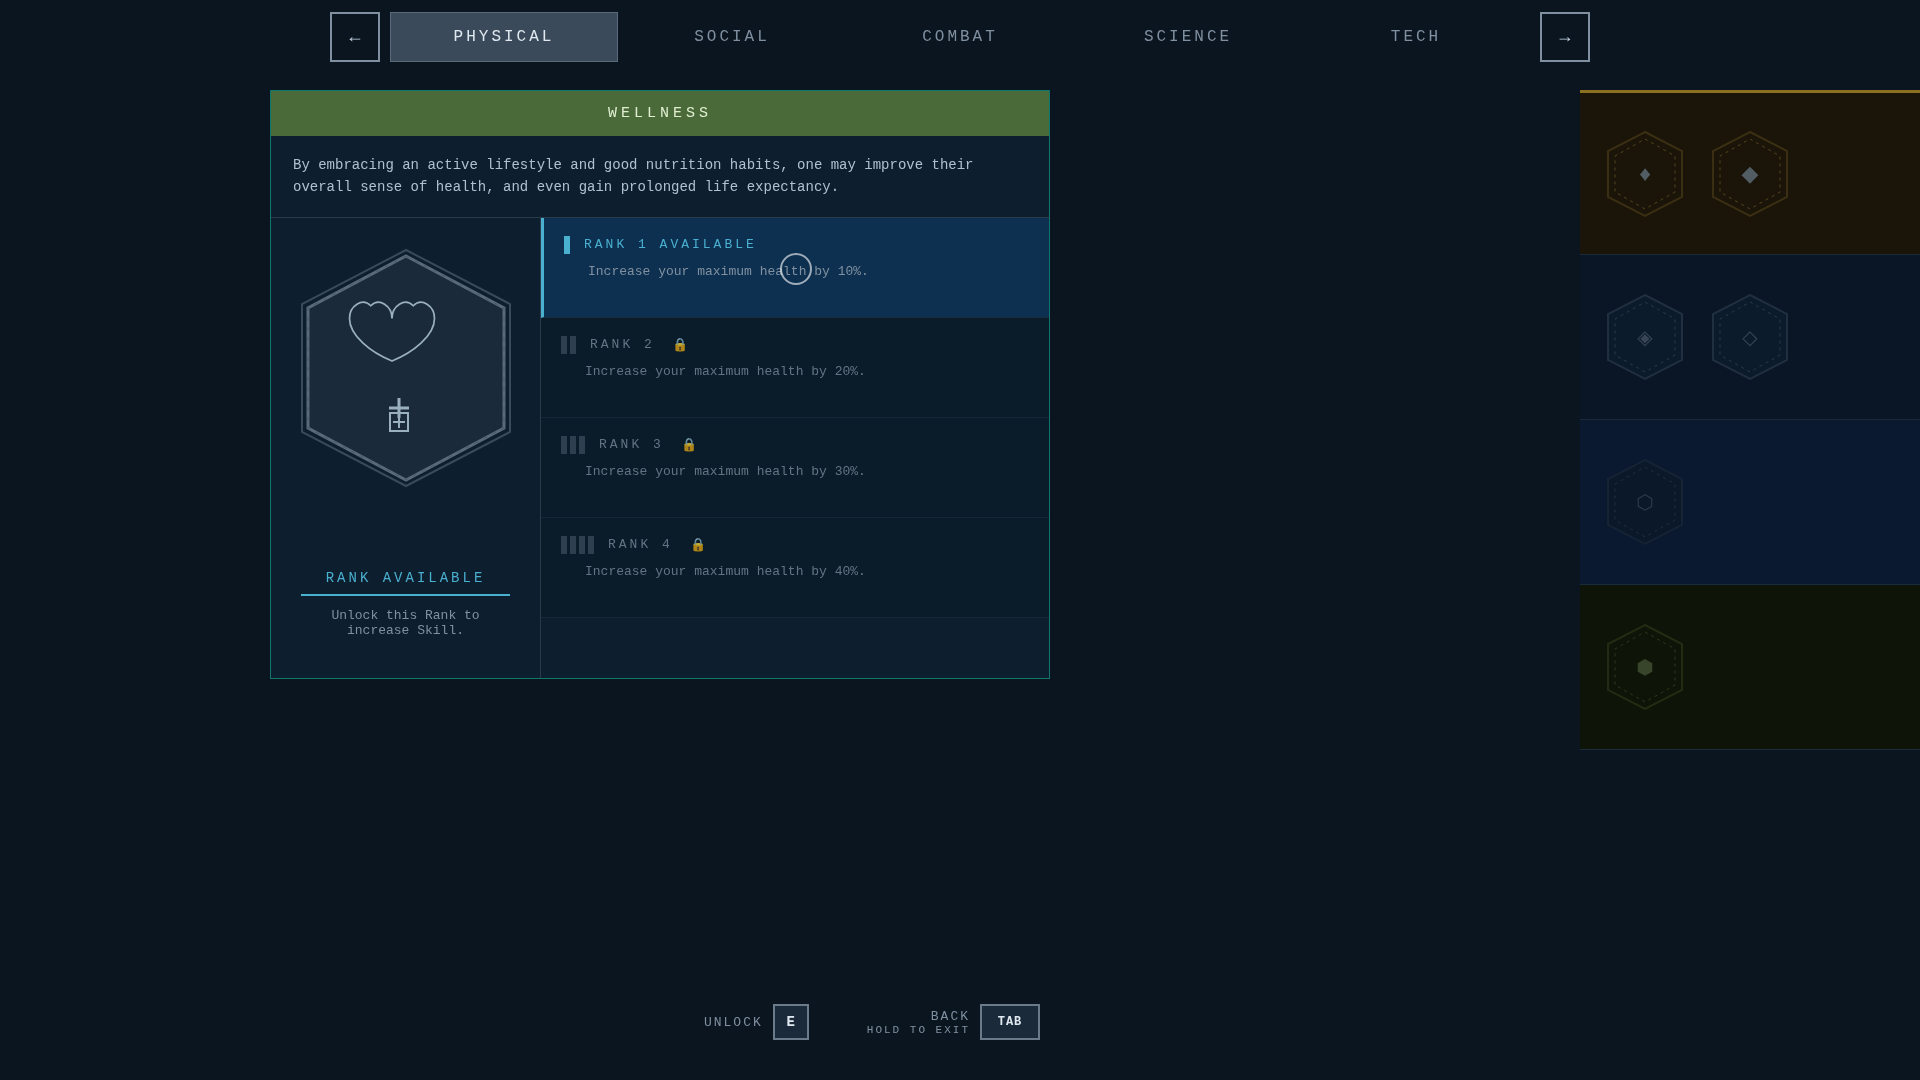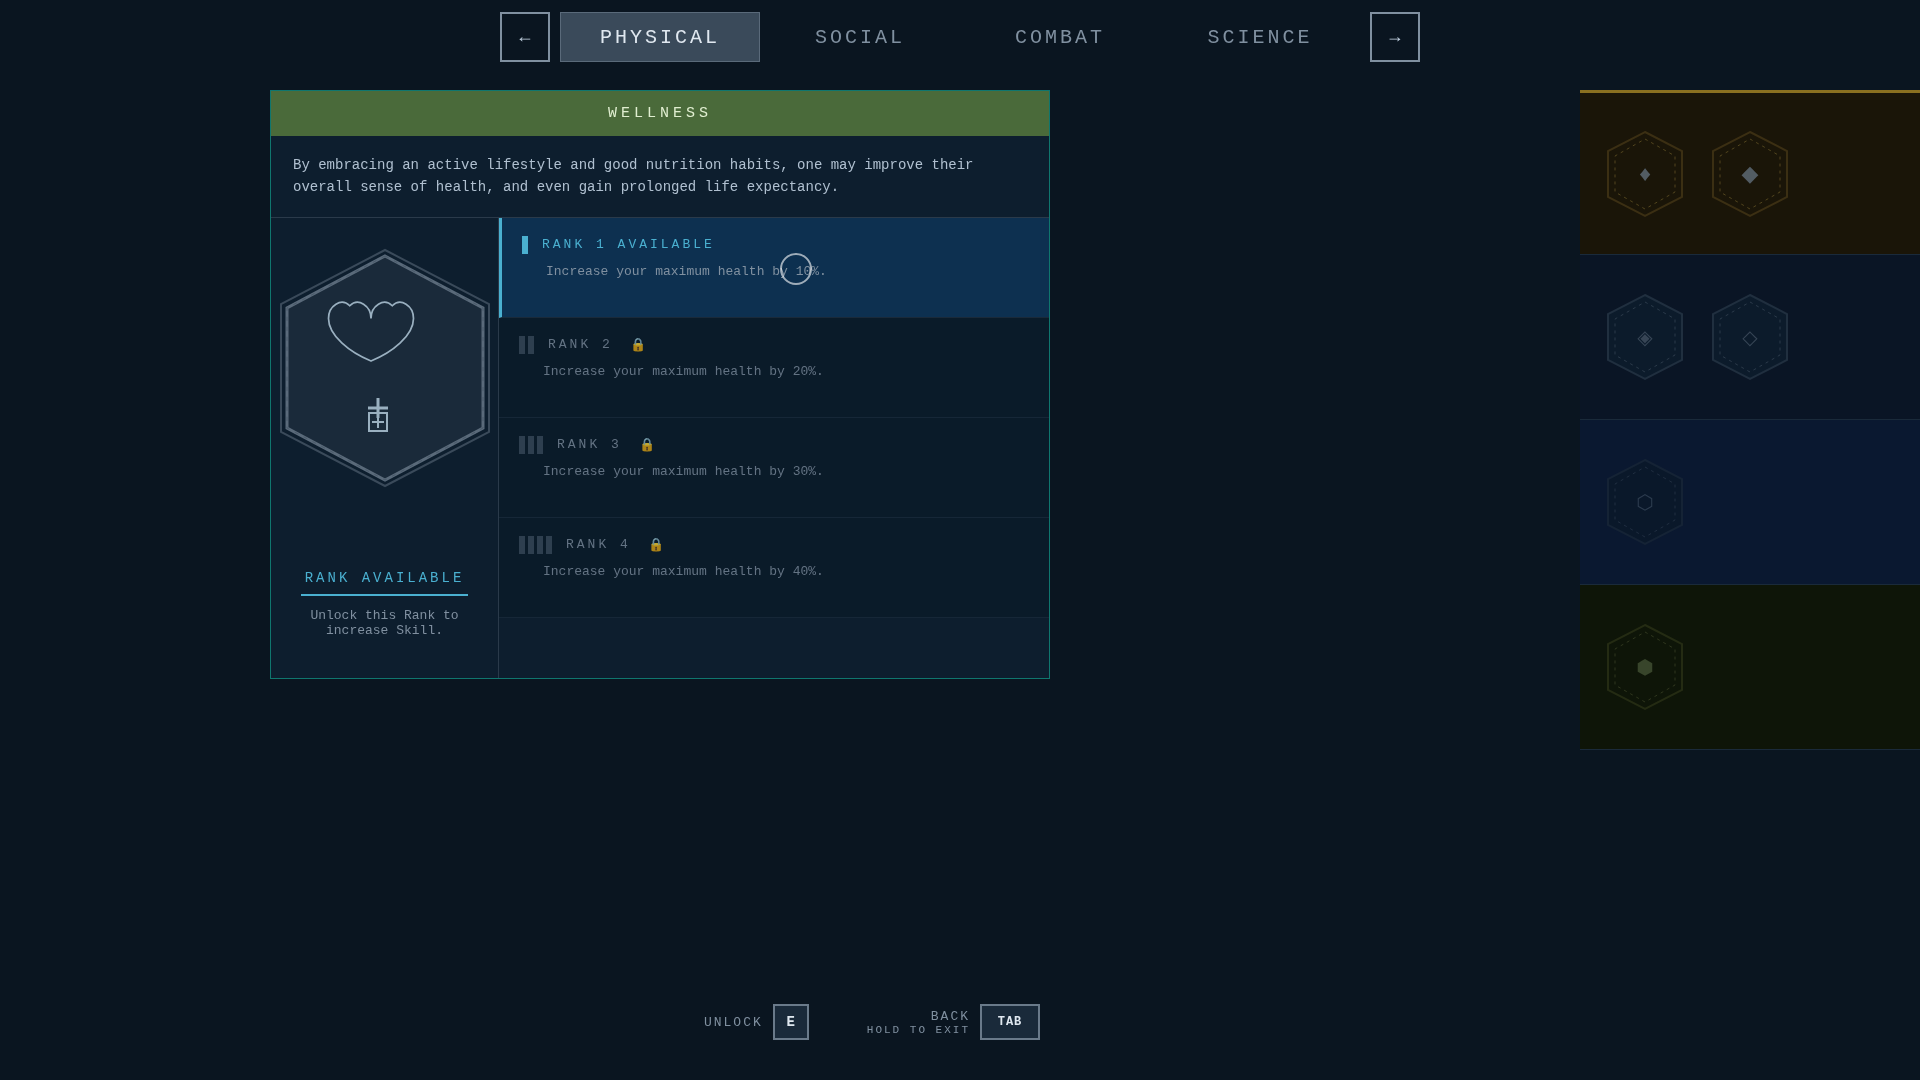--- a/index.html
+++ b/index.html
@@ -35,26 +35,26 @@
       align-items: center;
       justify-content: center;
       cursor: pointer;
       color: #c0d0e0;
       font-size: 18px;
       background: transparent;
       margin: 0 10px;
     }
 
     .nav-tab {
-      width: 200px;
+      width: 228px;
       height: 50px;
       display: flex;
       align-items: center;
       justify-content: center;
-      font-size: 20px;
+      font-size: 16px;
       letter-spacing: 3px;
       cursor: pointer;
       border: none;
       background: transparent;
       color: #8090a0;
       text-transform: uppercase;
     }
 
     .nav-tab.active {
       background: #3a4a5a;
@@ -93,21 +93,21 @@
       color: #b0c0d0;
       border-bottom: 1px solid #2a3a4a;
     }
 
     .wellness-body {
       display: flex;
     }
 
     
     .skill-icon-panel {
-      width: 228px;
+      width: 270px;
       padding: 30px;
       display: flex;
       flex-direction: column;
       align-items: center;
       justify-content: space-between;
       border-right: 1px solid #2a3a4a;
       min-height: 460px;
     }
 
     .skill-hexagon {
@@ -343,20 +343,23 @@
   </div>
   <div class="nav-tab">
     <span>SOCIAL</span>
   </div>
   <div class="nav-tab">
     <span>COMBAT</span>
   </div>
   <div class="nav-tab">
     <span>SCIENCE</span>
   </div>
+  <div class="nav-tab">
+    <span>TECH</span>
+  </div>
 
   <div class="nav-arrow">
     <span>→</span>
   </div>
 </nav>
 
 <main class="main-content">
   <div class="wellness-card">
     <div class="wellness-header">
       <span>WELLNESS</span>

